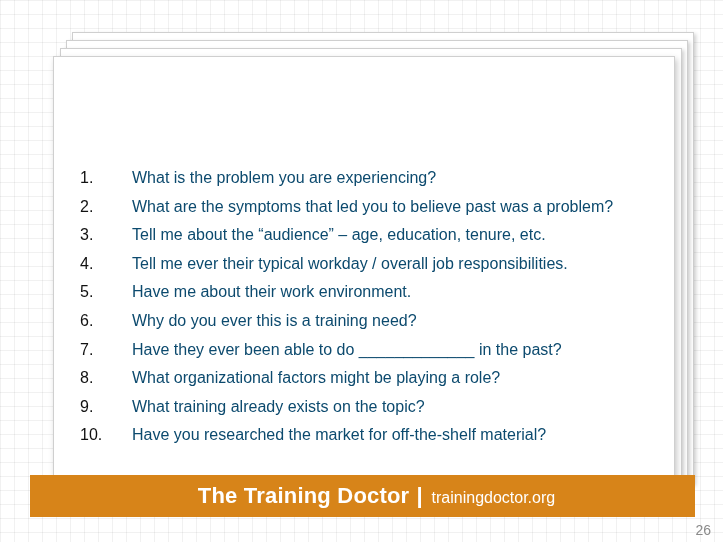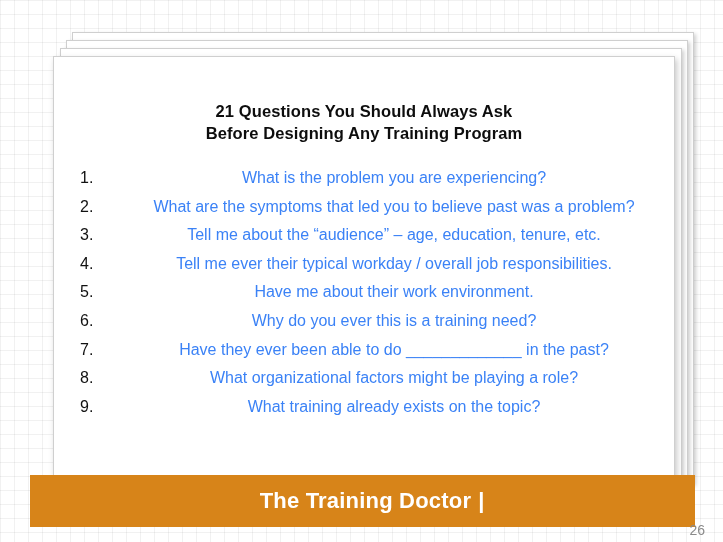--- a/index.html
+++ b/index.html
@@ -69,34 +69,33 @@
   .q-num {
     width: 52px;
     flex: 0 0 52px;
     font-size: 16px;
     color: #111111;
     line-height: 1.35;
   }
   .q-text {
     flex: 1 1 auto;
     font-size: 16px;
-    color: #3b82f6;
+    color: #0c4a6e;
     line-height: 1.35;
-    text-align: center;
   }
   .q-row.two-line {
     margin-bottom: 7px;
   }
   
   #banner {
     position: absolute;
     left: 30px;
     top: 475px;
     width: 665px;
-    height: 52px;
+    height: 42px;
     background: #d78419;
     display: flex;
     align-items: center;
     justify-content: center;
   }
   #banner-inner {
     display: flex;
     align-items: baseline;
     color: #ffffff;
     transform: translateX(14px);
@@ -110,41 +109,37 @@
     font-size: 22px;
     font-weight: bold;
     margin: 0 9px 0 7px;
   }
   #banner-url {
     font-size: 16px;
     font-weight: normal;
   }
   #page-number {
     position: absolute;
-    right: 18px;
+    right: 12px;
     bottom: 4px;
     font-size: 14px;
     color: #8a8a8a;
   }
 </style>
 </head>
 <body>
 
 <div id="slide">
 
   <div class="sheet" id="sheet-back3"></div>
   <div class="sheet" id="sheet-back2"></div>
   <div class="sheet" id="sheet-back1"></div>
 
   <div class="sheet" id="sheet-front">
 
-    <div id="doc-title">
-      <div>21 Questions You Should Always Ask</div>
-      <div>Before Designing Any Training Program</div>
-    </div>
 
     <div id="question-list">
 
       <div class="q-row">
         <div class="q-num">1.</div>
         <div class="q-text">What is the problem you are experiencing?</div>
       </div>
 
       <div class="q-row two-line">
         <div class="q-num">2.</div>
@@ -179,26 +174,31 @@
       <div class="q-row">
         <div class="q-num">8.</div>
         <div class="q-text">What organizational factors might be playing a role?</div>
       </div>
 
       <div class="q-row">
         <div class="q-num">9.</div>
         <div class="q-text">What training already exists on the topic?</div>
       </div>
 
+      <div class="q-row">
+        <div class="q-num">10.</div>
+        <div class="q-text">Have you researched the market for off-the-shelf material?</div>
+      </div>
 
     </div>
   </div>
 
   <div id="banner">
     <div id="banner-inner">
       <span id="banner-title">The Training Doctor</span>
       <span id="banner-sep">|</span>
+      <span id="banner-url">trainingdoctor.org</span>
     </div>
   </div>
 
   <div id="page-number">26</div>
 
 </div>
 
 </body></html>

